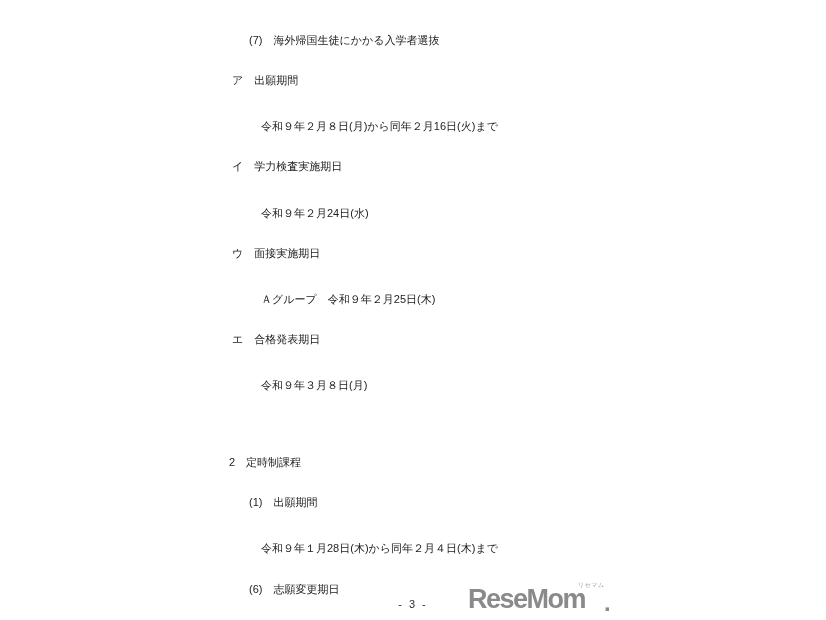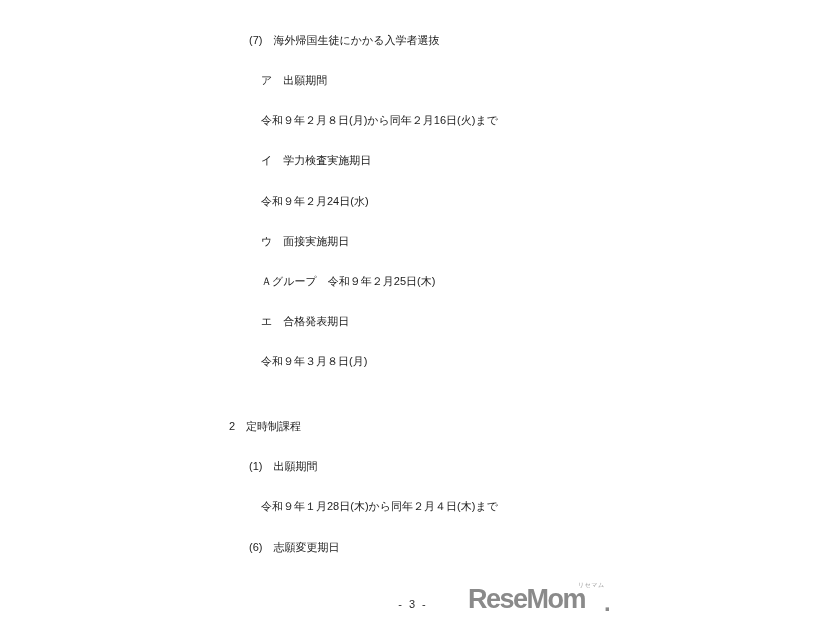--- a/index.html
+++ b/index.html
@@ -22,24 +22,24 @@
     font-size: 11px;
     line-height: 13.4px;
     color: #1c1c1c;
     white-space: pre;
     font-weight: 500;
   }
   .line { height: 13.4px; }
   
   .ind0  { margin-left: 0; }
   .ind1  { margin-left: 20px; }
-  .ind2  { margin-left: 32px; }
-  .ind3  { margin-left: 32px; }
+  .ind2  { margin-left: 3px; }
+  .ind3  { margin-left: 32px; margin-top: 6px; }
   
-  .gap-lg { margin-top: 11px; }
+  .gap-lg { margin-top: 23px; }
 
   .page-num {
     position: absolute;
     left: 0;
     top: 598px;
     width: 826px;
     text-align: center;
     font-size: 11px;
     letter-spacing: 2px;
     color: #2a2a2a;

